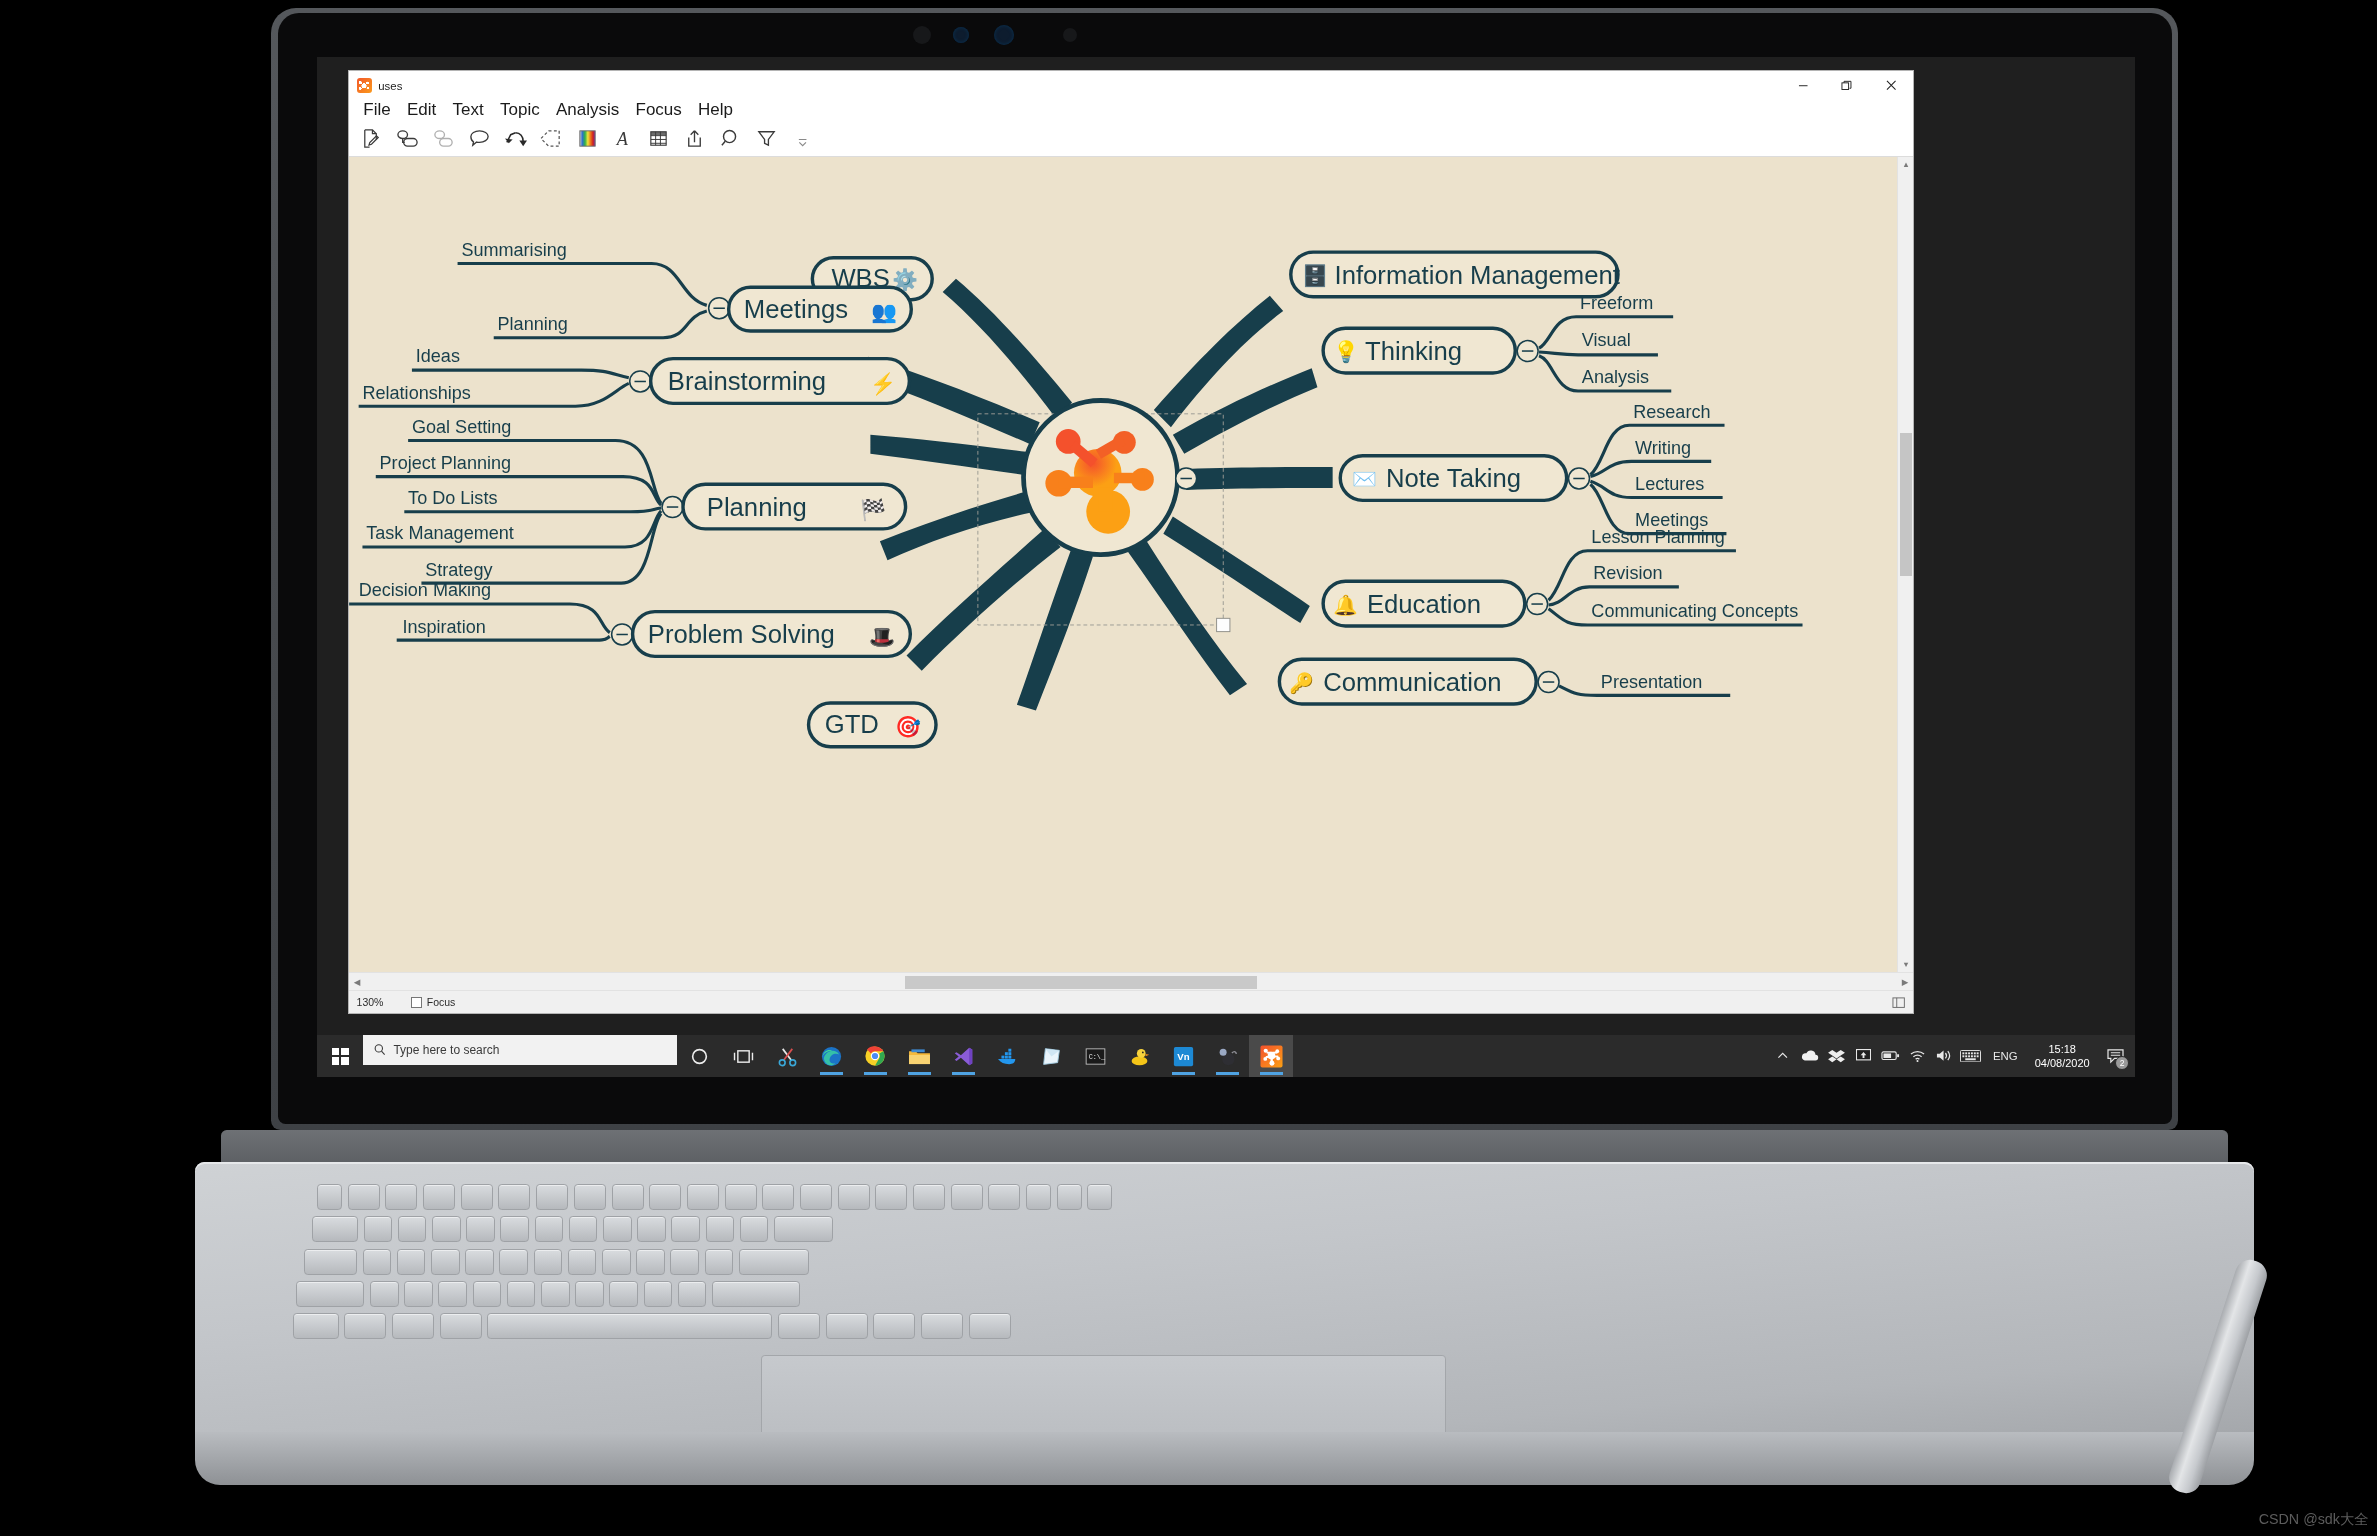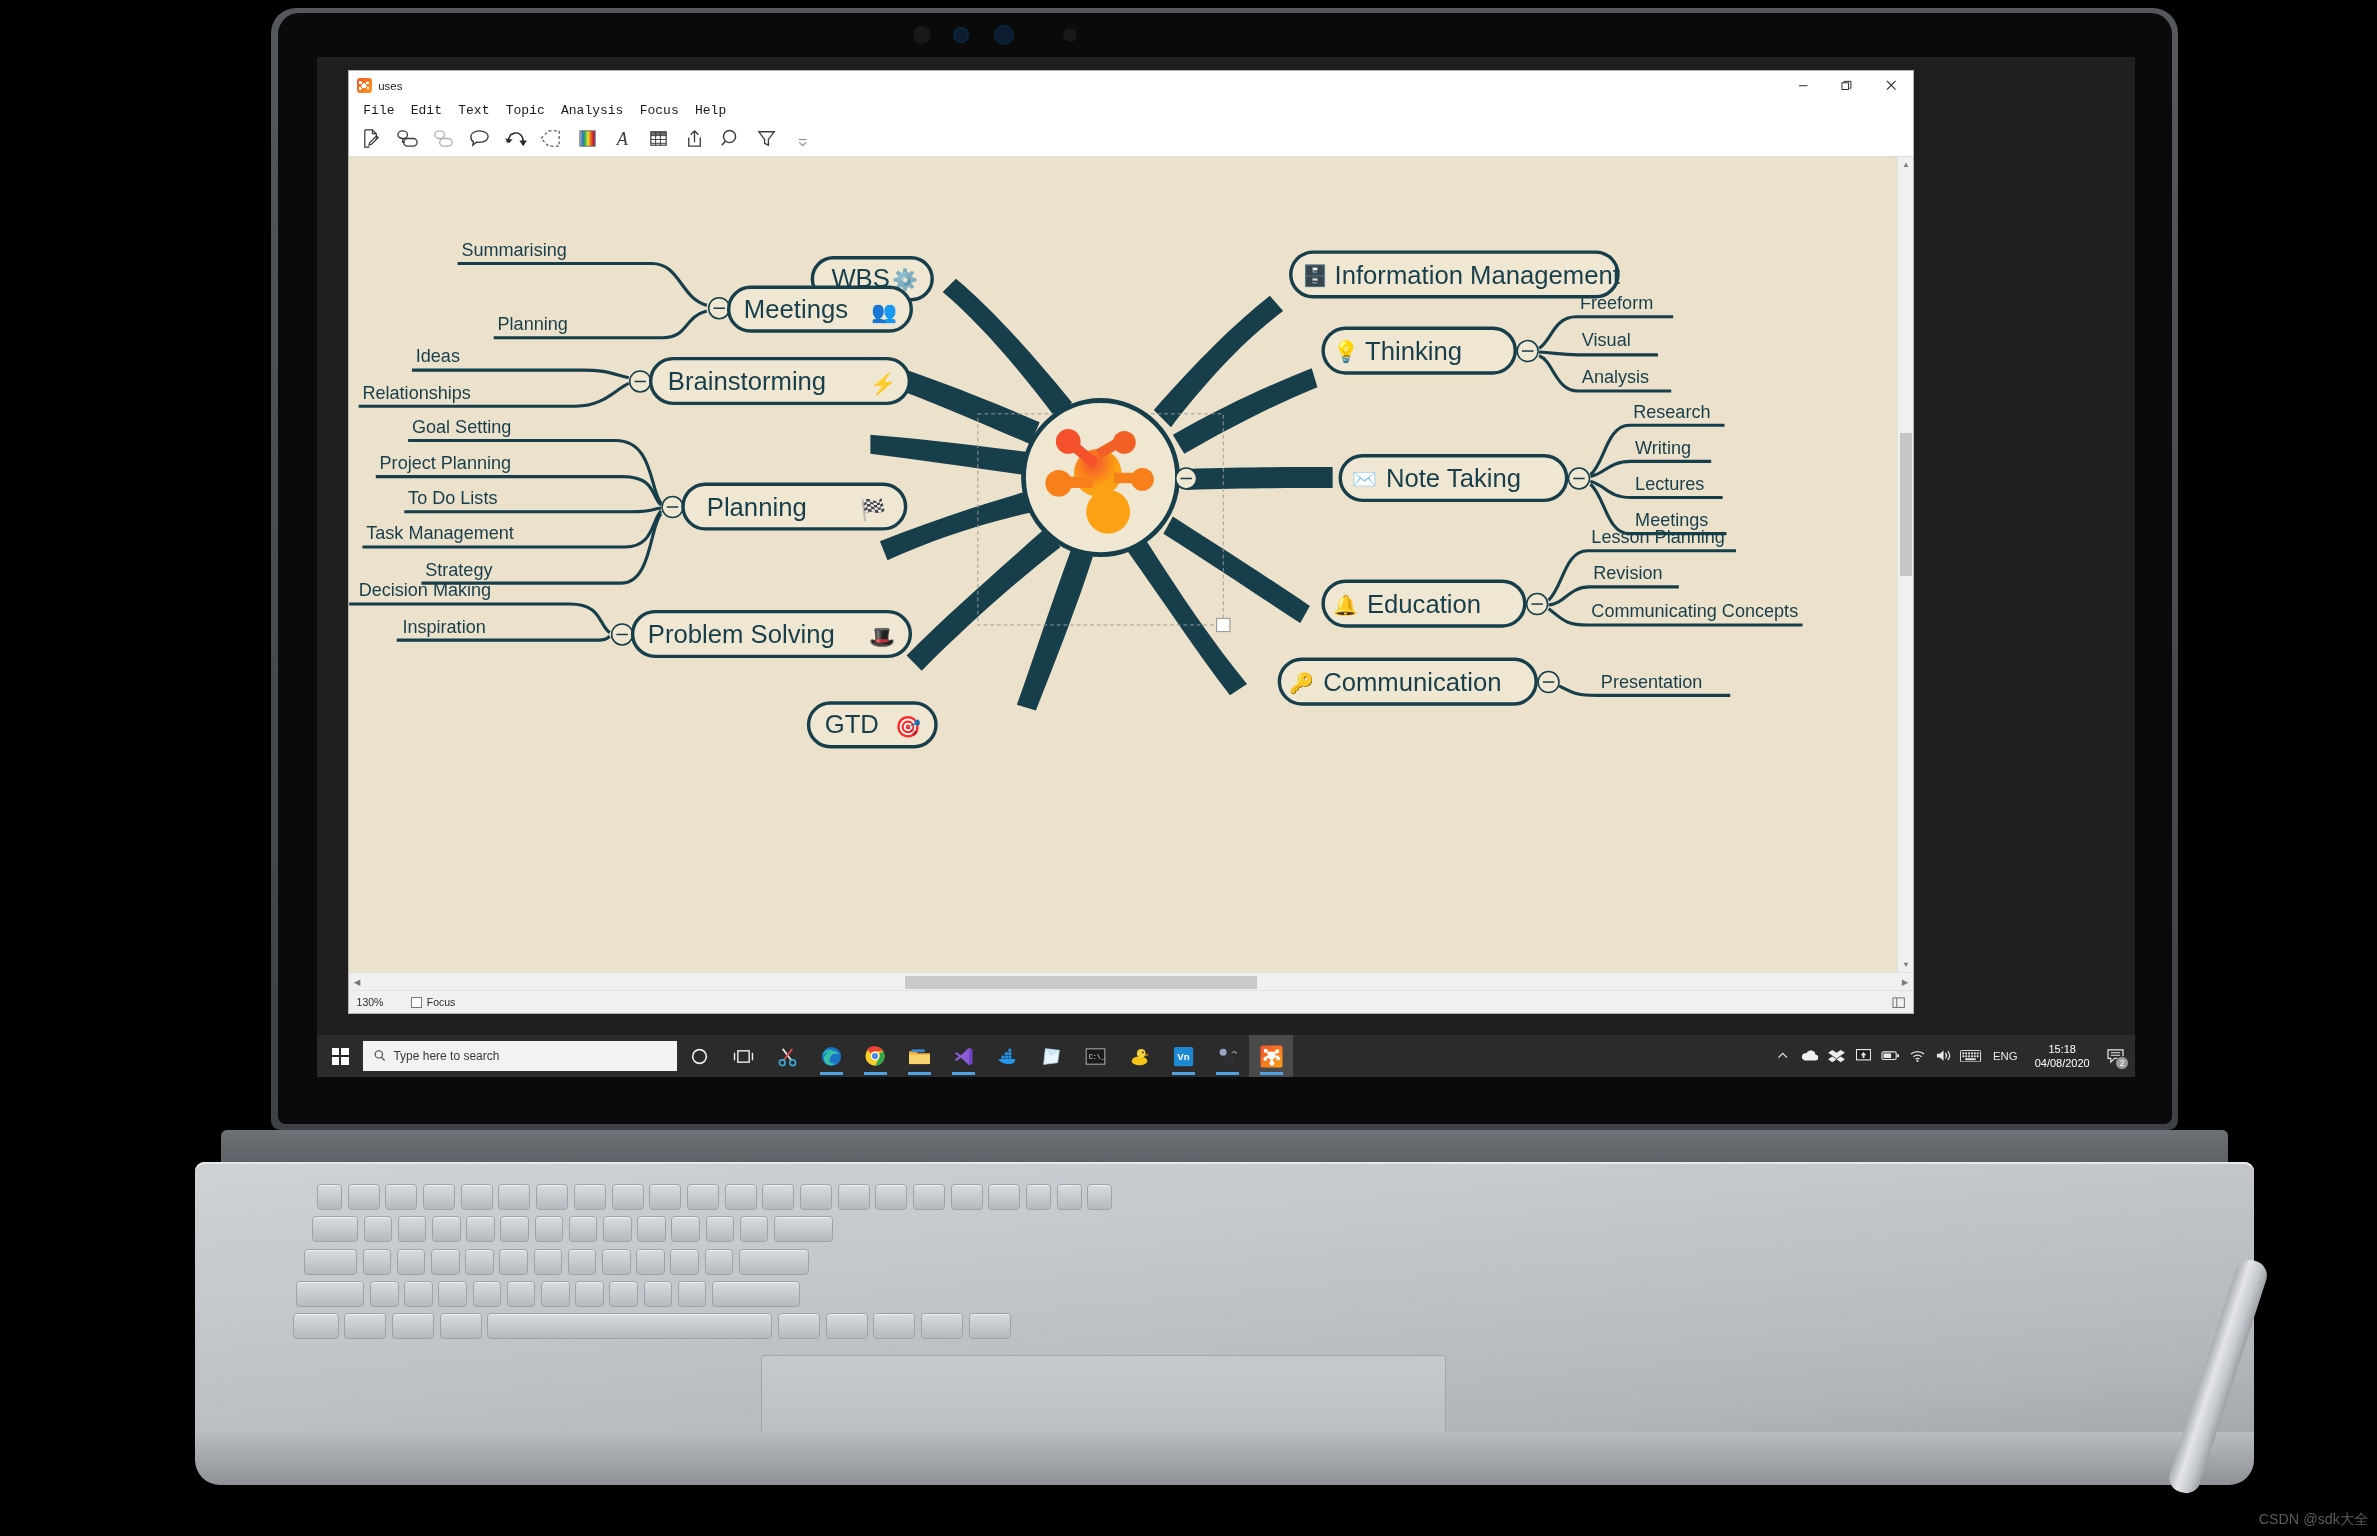--- a/index.html
+++ b/index.html
@@ -97,21 +97,21 @@
   .win-ctrls { margin-left:auto; display:flex; height:28.5px; }
   .win-btn {
     width: 44px; height: 28.5px; display:flex; align-items:center; justify-content:center;
     font-size: 11.4px; color:#222;
   }
 
   .menubar {
     height: 21px; background:#fff; display:flex; align-items:center;
     padding-left: 7.6px; gap: 2.9px; flex:0 0 21px;
   }
-  .menu-item { font-size: 13px; color:#1b1b1b; padding: 1.9px 6.7px; font-family: Liberation Mono, monospace; }
+  .menu-item { font-size: 17px; color:#1b1b1b; padding: 1.9px 6.7px; }
 
   .toolbar {
     height: 36px; background:#fff; display:flex; align-items:center;
     padding-left: 5.7px; gap: 1.9px; flex:0 0 36px;
     border-bottom: 1px solid #dcdcdc;
   }
   .tb-btn {
     width: 34px; height: 32px; display:flex; align-items:center; justify-content:center;
   }
   .tb-btn svg { display:block; }
@@ -141,21 +141,21 @@
     border-top:1px solid #e2e2e2;
   }
   .zoomlvl { margin-right: 28px; }
   .focus-box { width:10.5px; height:10.5px; border:1px solid #767676; background:#fff; margin-right:4.8px; }
   .status-center { position:absolute; left:0; right:0; text-align:center; pointer-events:none; font-size:10.5px;}
   .status-right { margin-left:auto; display:flex; gap:3.8px; align-items:center;}
 
   
   .taskbar {
     position:absolute; left:0; bottom:0; width: 1818px; height: 42px;
-    background:#2b2b2b; display:flex; align-items:center;
+    background:#2b2b2b; display:flex; align-items:flex-start;
   }
   .start-btn { width: 46px; height:42px; display:flex; align-items:center; justify-content:center;}
   .win-logo { width:17px; height:17px; display:grid; grid-template-columns:1fr 1fr;
               grid-template-rows:1fr 1fr; gap:1.9px; }
   .win-logo i { background:#fff; display:block; }
   .search-box {
     width: 314px; height: 30px; background:#f2f2f2; display:flex; align-items:center;
     padding-left: 9.5px; gap:7.6px; color:#3a3a3a; font-size:12px;
   }
   .tb-icon { width: 44px; height:42px; display:flex; align-items:center; justify-content:center;

